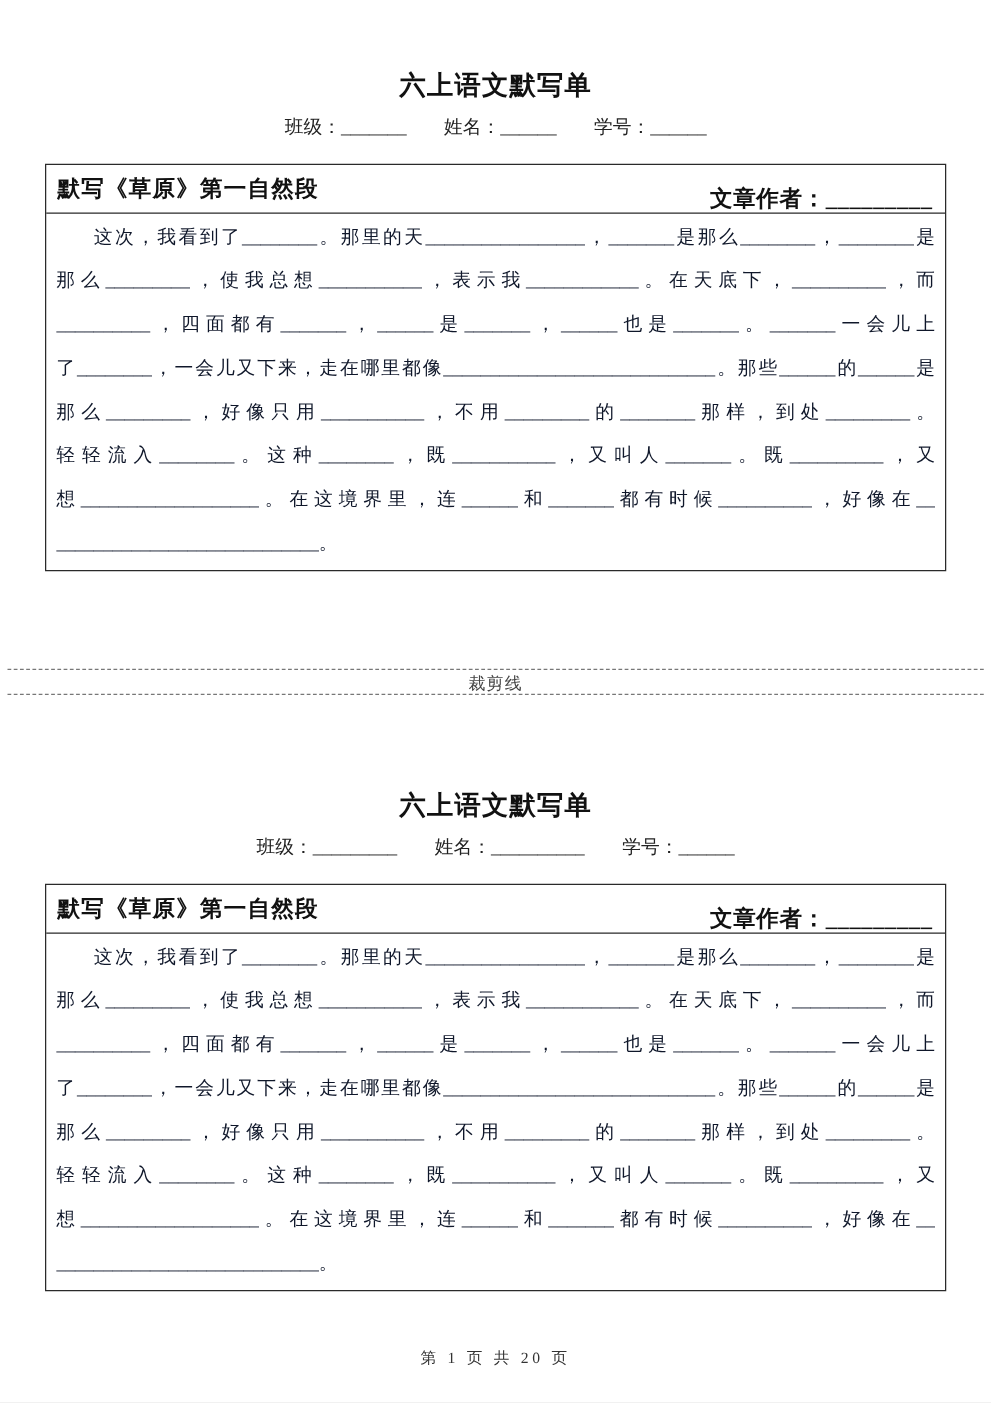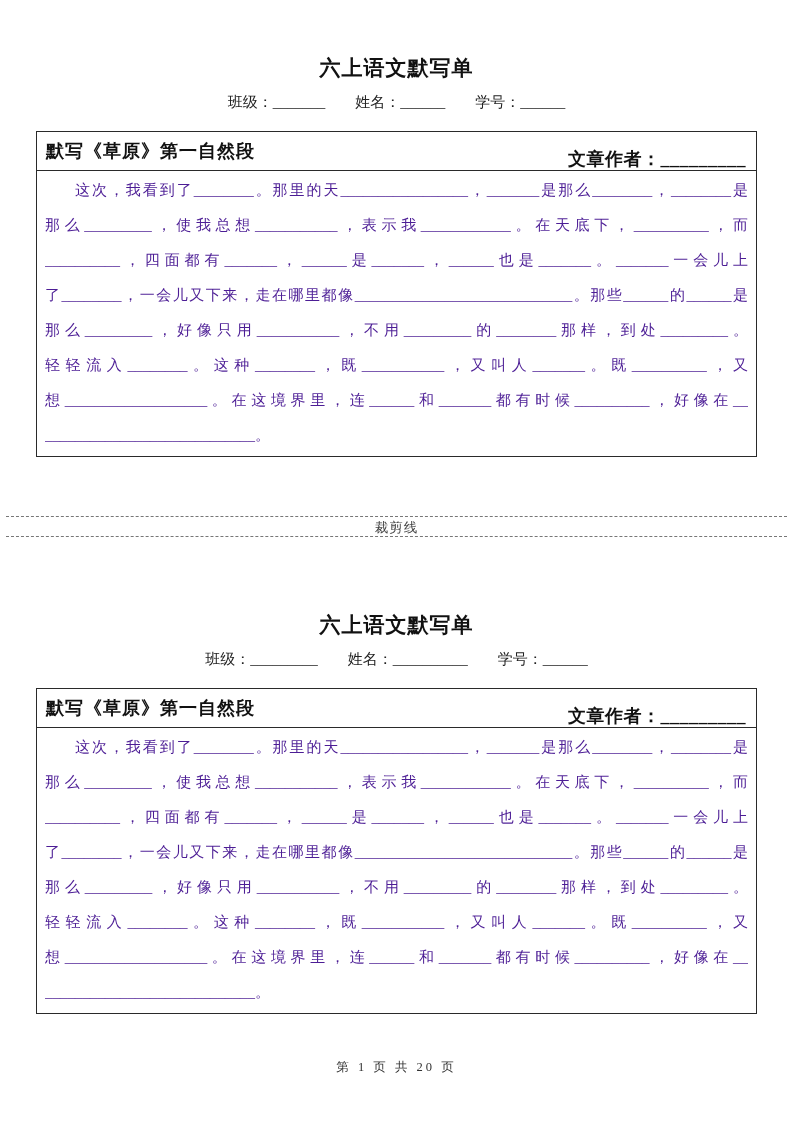--- a/index.html
+++ b/index.html
@@ -53,27 +53,27 @@
     padding: 2px 8px 3px 8px;
     font-size: 15px;
   }
   .dict-line {
     height: 35px;
     line-height: 35px;
     white-space: nowrap;
     overflow: hidden;
     text-align: justify;
     text-align-last: justify;
-    color: #4c1d95;
+    color: #0f172a;
   }
   .dict-line.first { text-indent: 2em; }
   .dict-line.last { text-align-last: left; }
   .cutline {
     position: relative;
-    margin: 59px 6px 0 6px;
+    margin: 78px 6px 0 6px;
     height: 21px;
     border-top: 1px dashed #777;
     border-bottom: 1px dashed #777;
   }
   .cutline-label {
     position: absolute;
     left: 0; right: 0; top: 2px;
     text-align: center;
     font-size: 13.5px;
     line-height: 18px;

